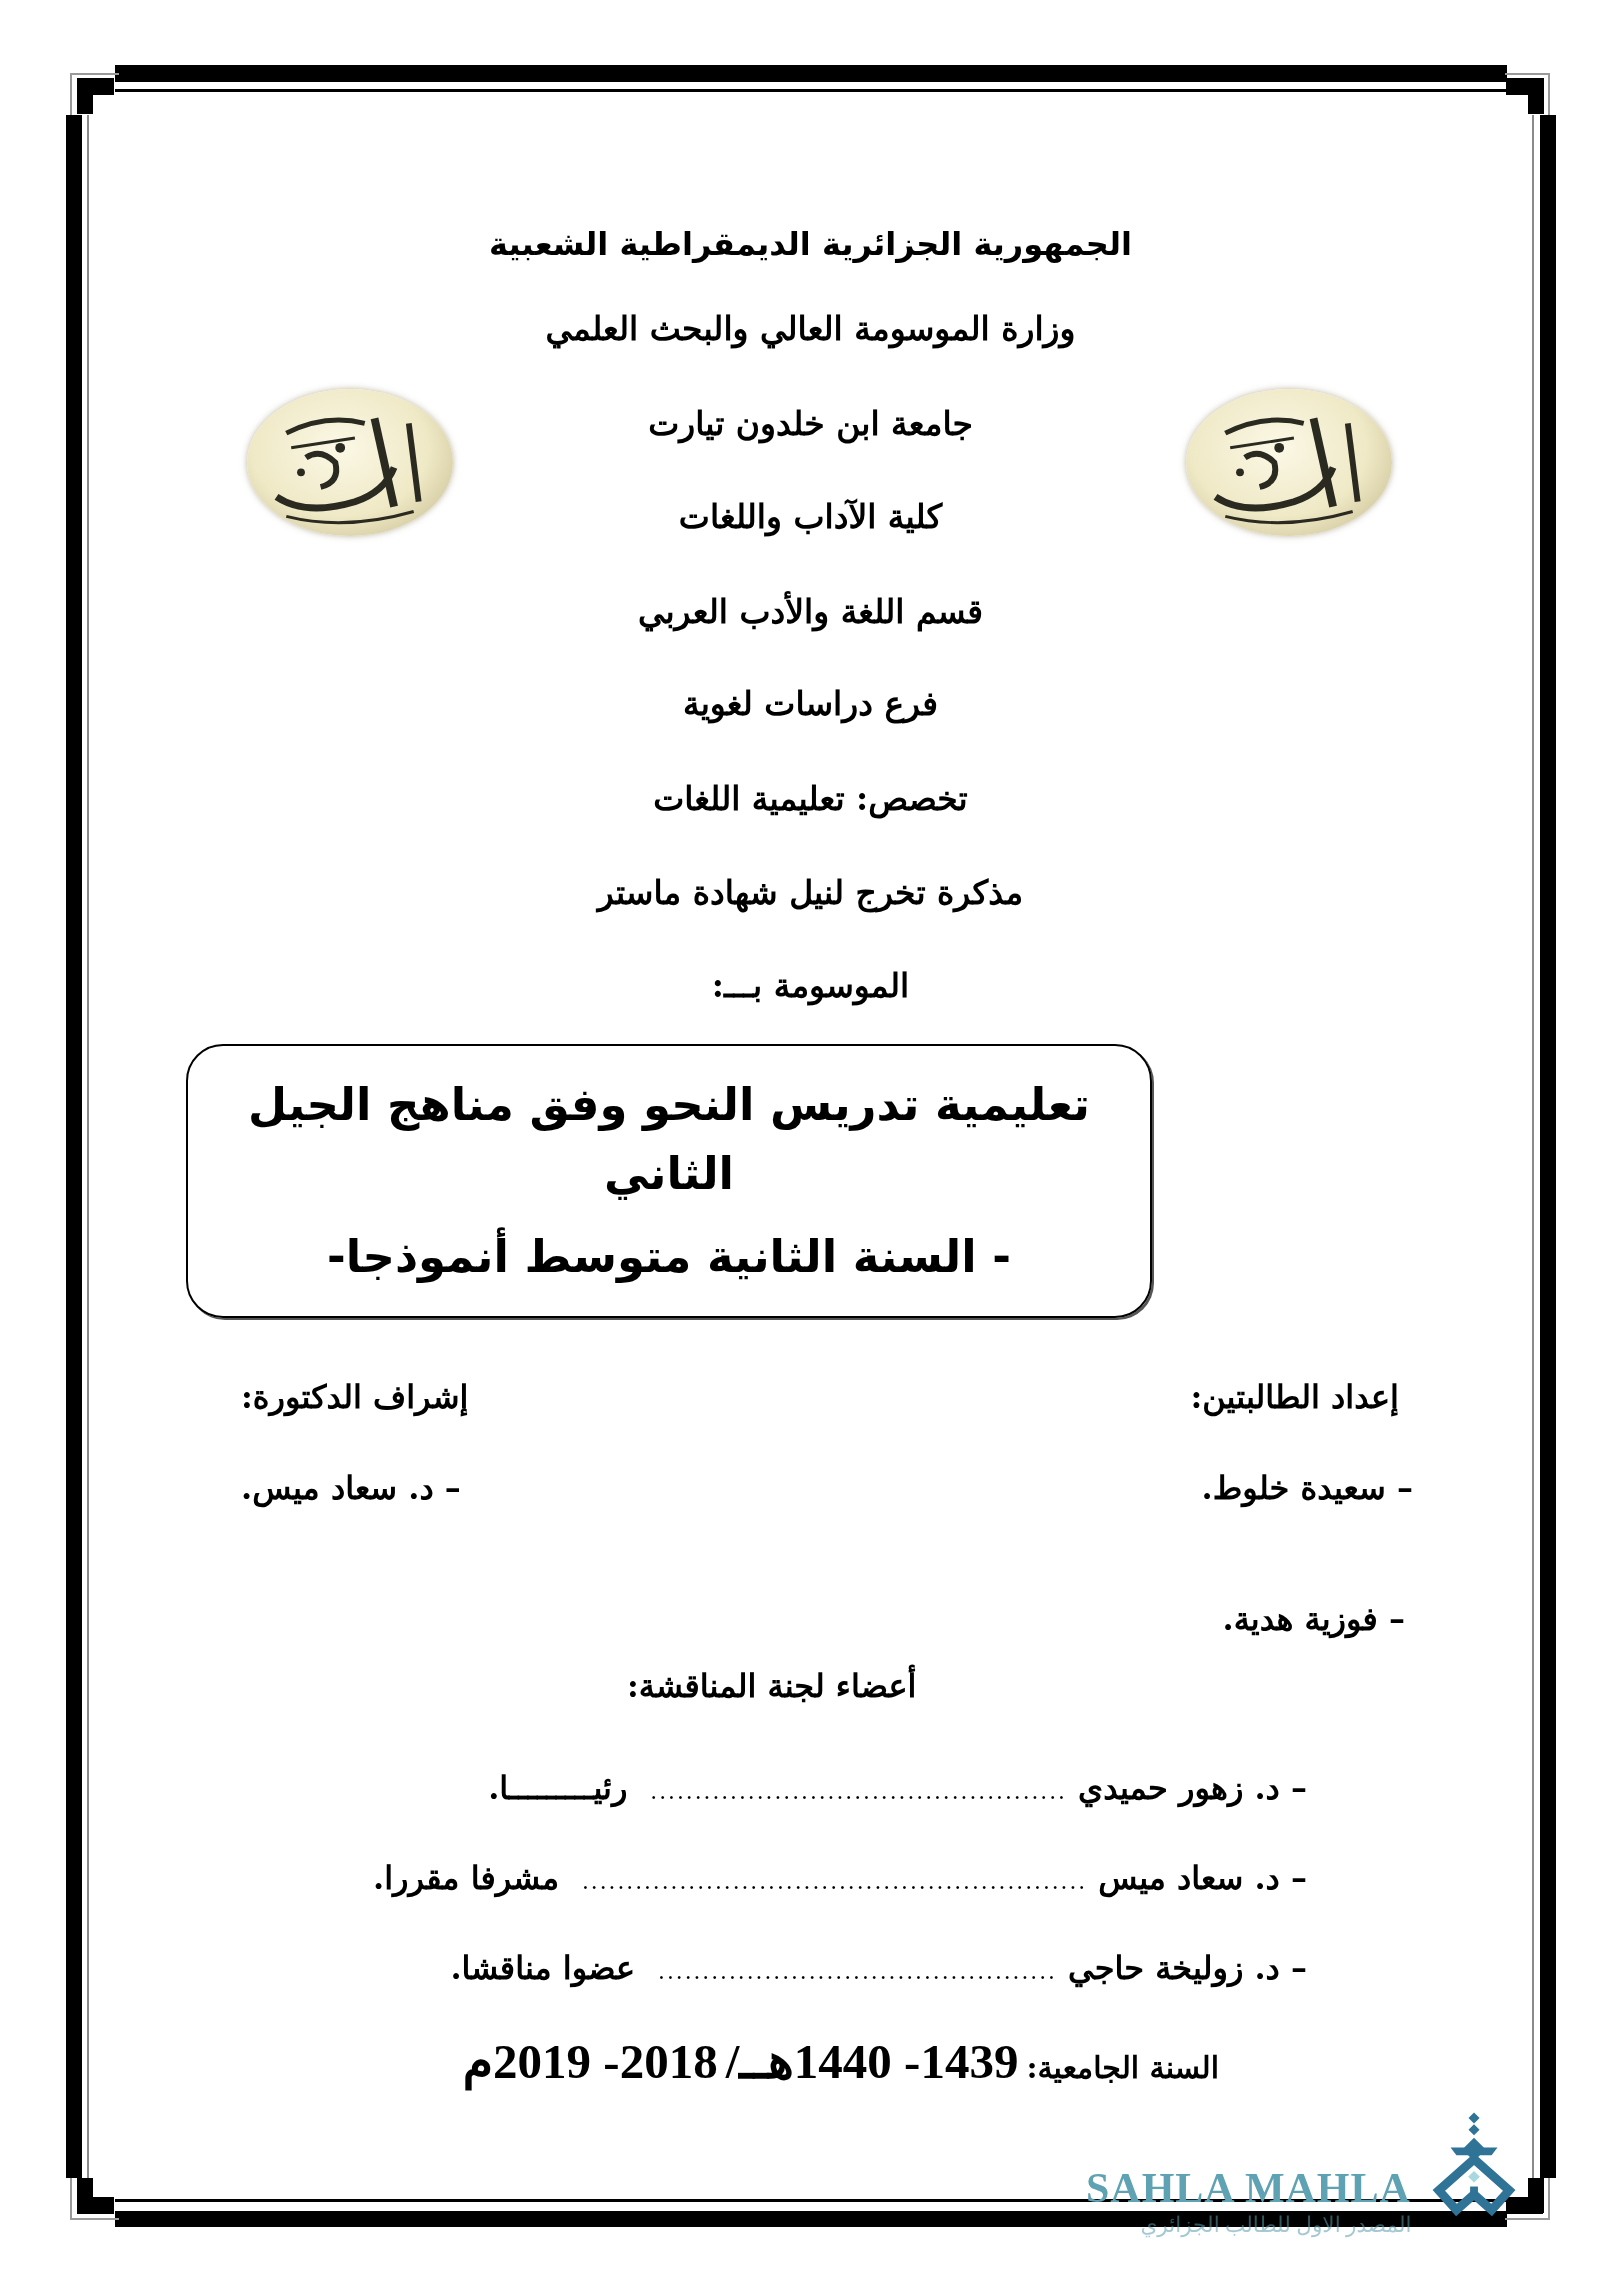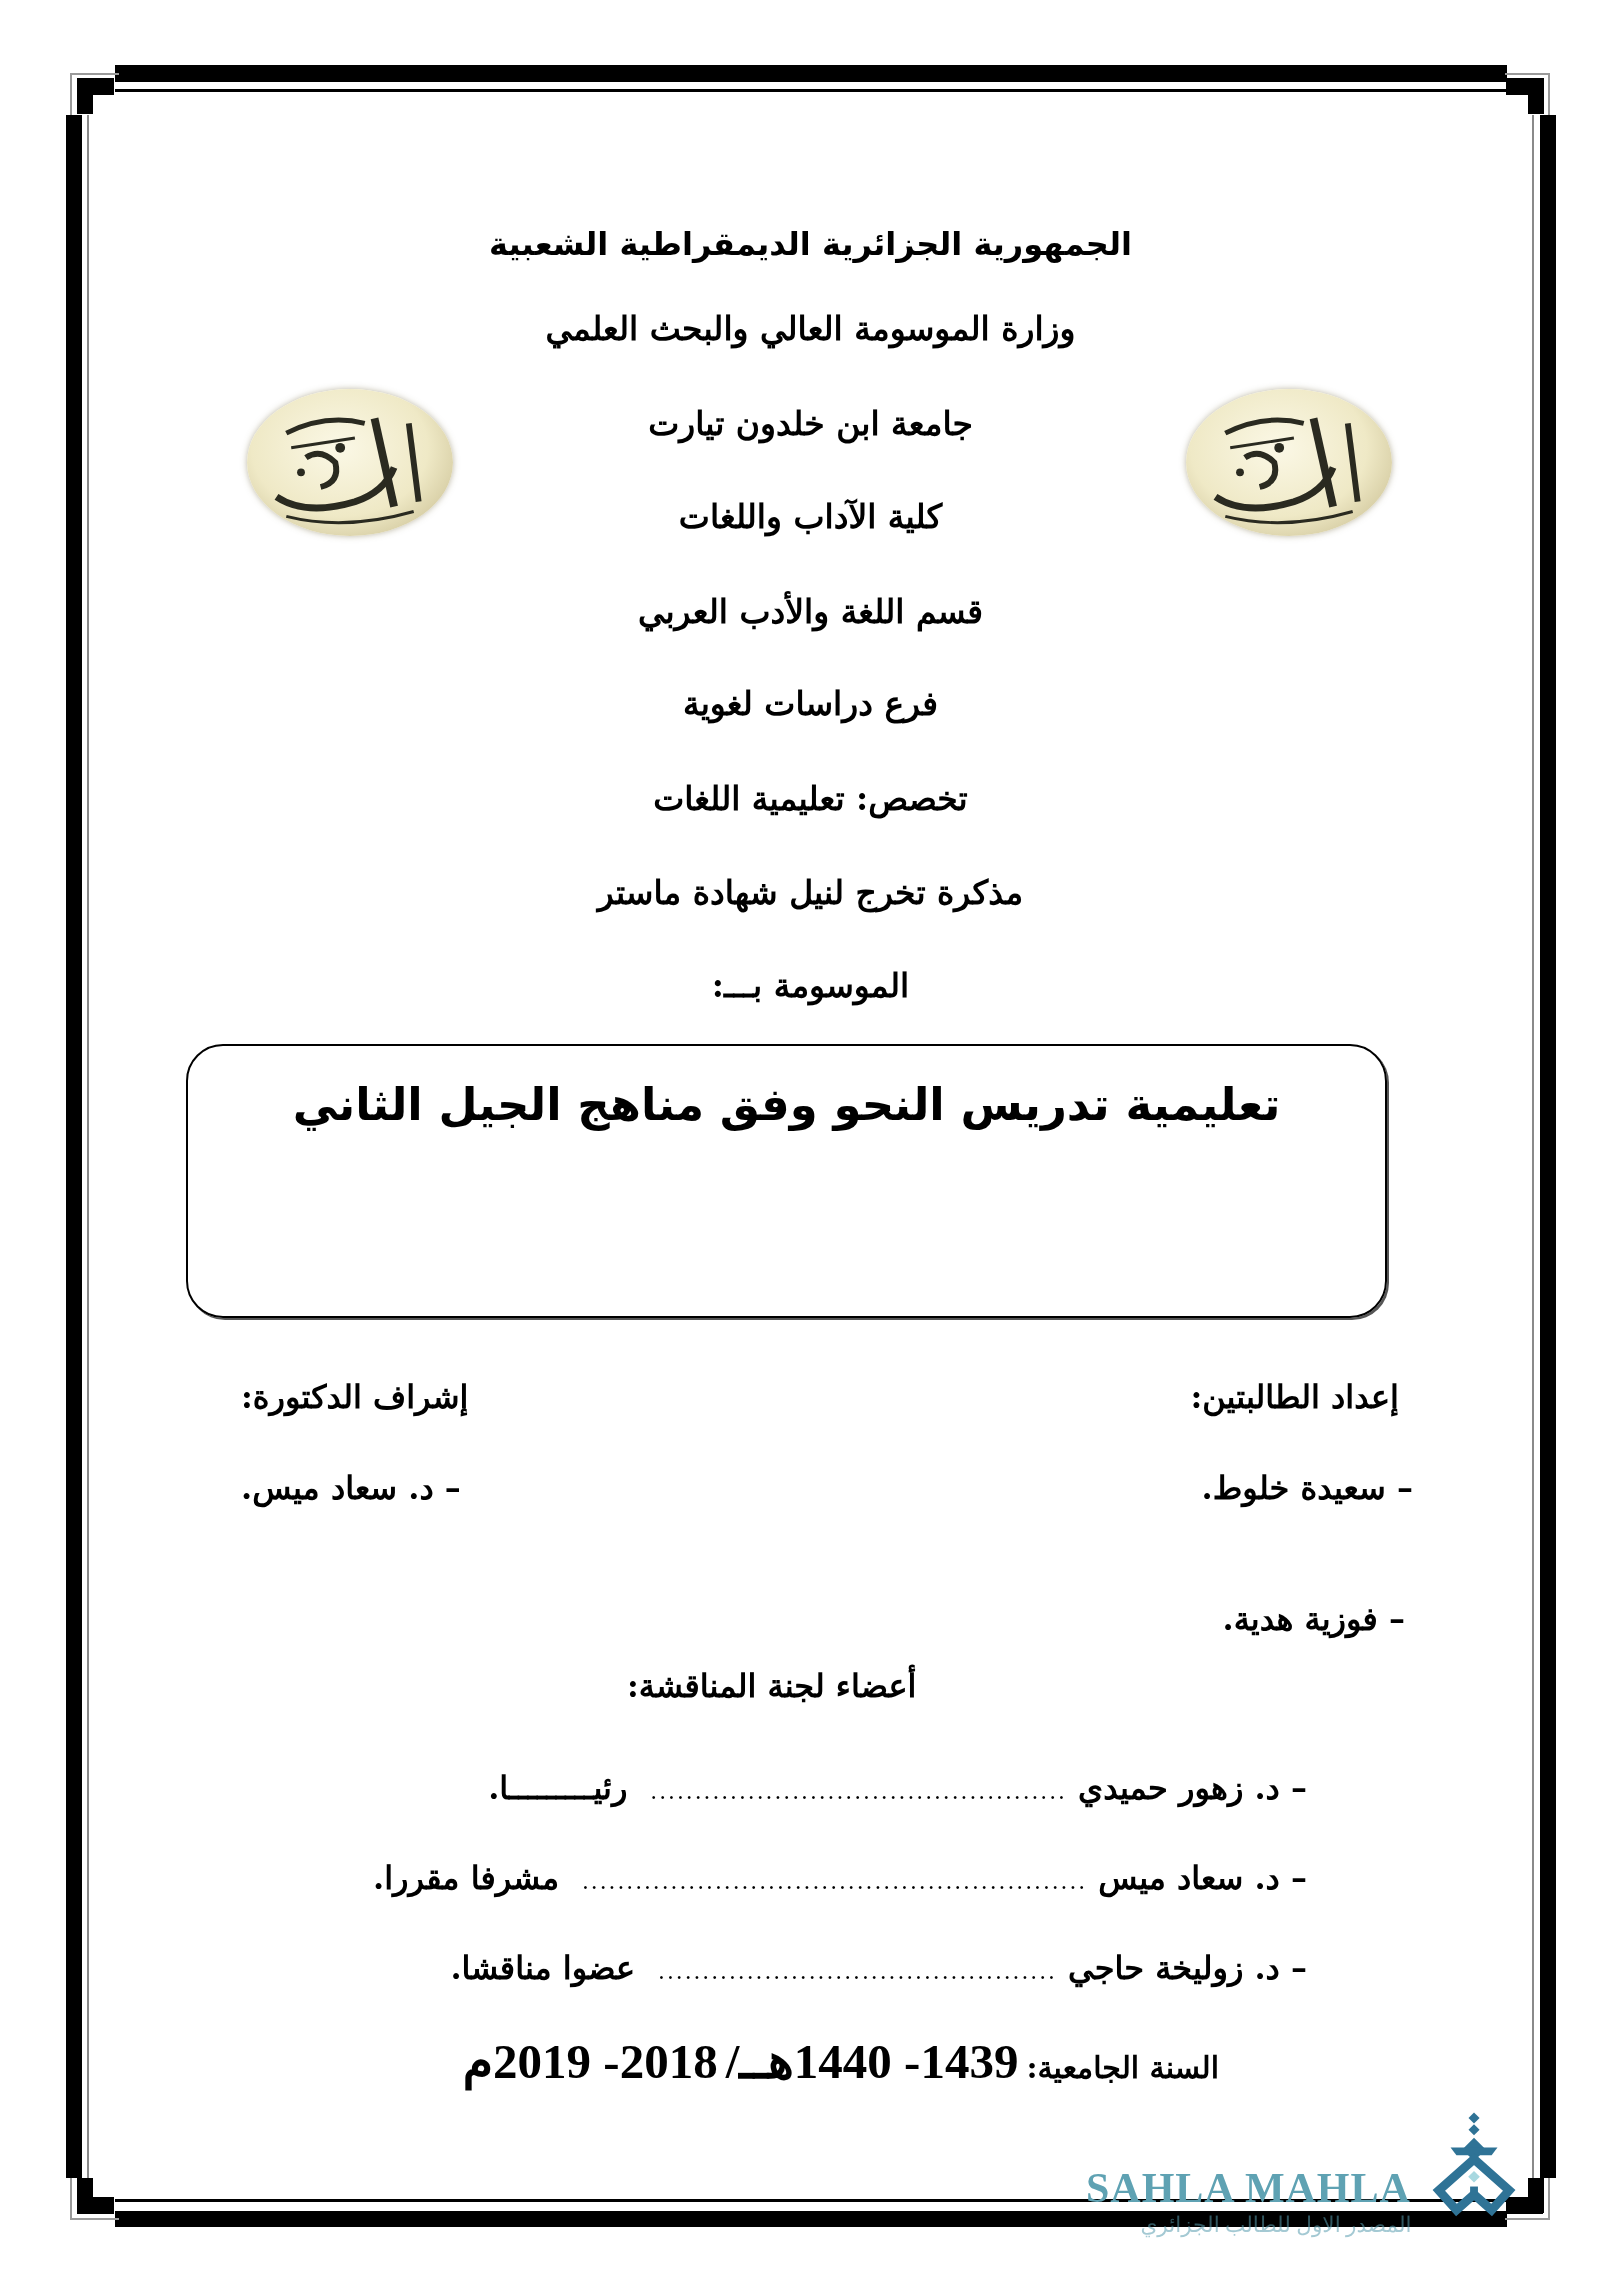--- a/index.html
+++ b/index.html
@@ -8,21 +8,21 @@
   .abs { position:absolute; }
   .bar { position:absolute; background:#000; }
   .thin { position:absolute; background:#000; }
   .gray { position:absolute; border:2px solid #9a9a9a; box-sizing:border-box; }
   .line { position:absolute; left:0; width:1621px; text-align:center; direction:rtl;
           font-family:"DejaVu Serif", serif; font-weight:bold; font-size:33px; line-height:59px; }
   .logo { position:absolute; width:206px; height:147px; border-radius:50%;
           background:radial-gradient(ellipse at 45% 40%, #fbf8e6 0%, #efe9c6 55%, #cfc59a 85%, #a89e72 100%);
           box-shadow: 0 0 5.9px rgba(120,110,70,0.5); overflow:hidden; }
   .logo svg { width:100%; height:100%; }
-  .title-box { position:absolute; left:186px; top:1044px; width:1201px; height:274px;
+  .title-box { position:absolute; left:186px; top:1044px; width:966px; height:274px;
                border:2px solid #000; border-radius:37px; box-sizing:border-box;
                box-shadow:2px 2px 0 #555; }
   .title-line { position:absolute; left:0; width:100%; text-align:center; direction:rtl;
                 font-family:"DejaVu Sans", sans-serif; font-weight:bold; font-size:45px; line-height:69px; }
   .rtl { direction:rtl; font-weight:bold; font-size:32px; line-height:55px; white-space:nowrap; }
   .dots { display:inline-block; letter-spacing:2px; font-weight:normal; font-size:21.6px; }
   .year { font-family:"Liberation Serif", serif; }
   .year .num { font-size:49px; font-weight:bold; }
   .wm-text { position:absolute; font-family:Liberation Serif, serif; color:#5a9eb0;margin-top:24px; }
 </style>
@@ -90,20 +90,21 @@
     <path d="M60 70 Q75 60 90 75 Q95 95 75 100" stroke="#2a2a20" stroke-width="6" fill="none"></path>
     <circle cx="95" cy="60" r="5" fill="#2a2a20"></circle>
     <circle cx="55" cy="85" r="4" fill="#2a2a20"></circle>
     <path d="M45 60 L110 50" stroke="#2a2a20" stroke-width="3" fill="none"></path>
     <path d="M40 130 Q100 145 170 125" stroke="#2a2a20" stroke-width="3" fill="none"></path>
   </svg>
 </div>
 
 <div class="title-box">
   <div class="title-line" style="top:23.5px;">تعليمية تدريس النحو وفق مناهج الجيل الثاني</div>
+  <div class="title-line" style="top:176px;">- السنة الثانية متوسط  أنموذجا-</div>
 </div>
 
 <div>
   <div class="abs rtl" style="right:222px; top:1370px;">إعداد الطالبتين:</div>
   <div class="abs rtl" style="right:208px; top:1461px;">– سعيدة خلوط.</div>
   <div class="abs rtl" style="right:216px; top:1552px;margin-top:40px;">– فوزية هدية.</div>
 </div>
 
 <div>
   <div class="abs rtl" style="left:241px; top:1370px;">إشراف الدكتورة:</div>

